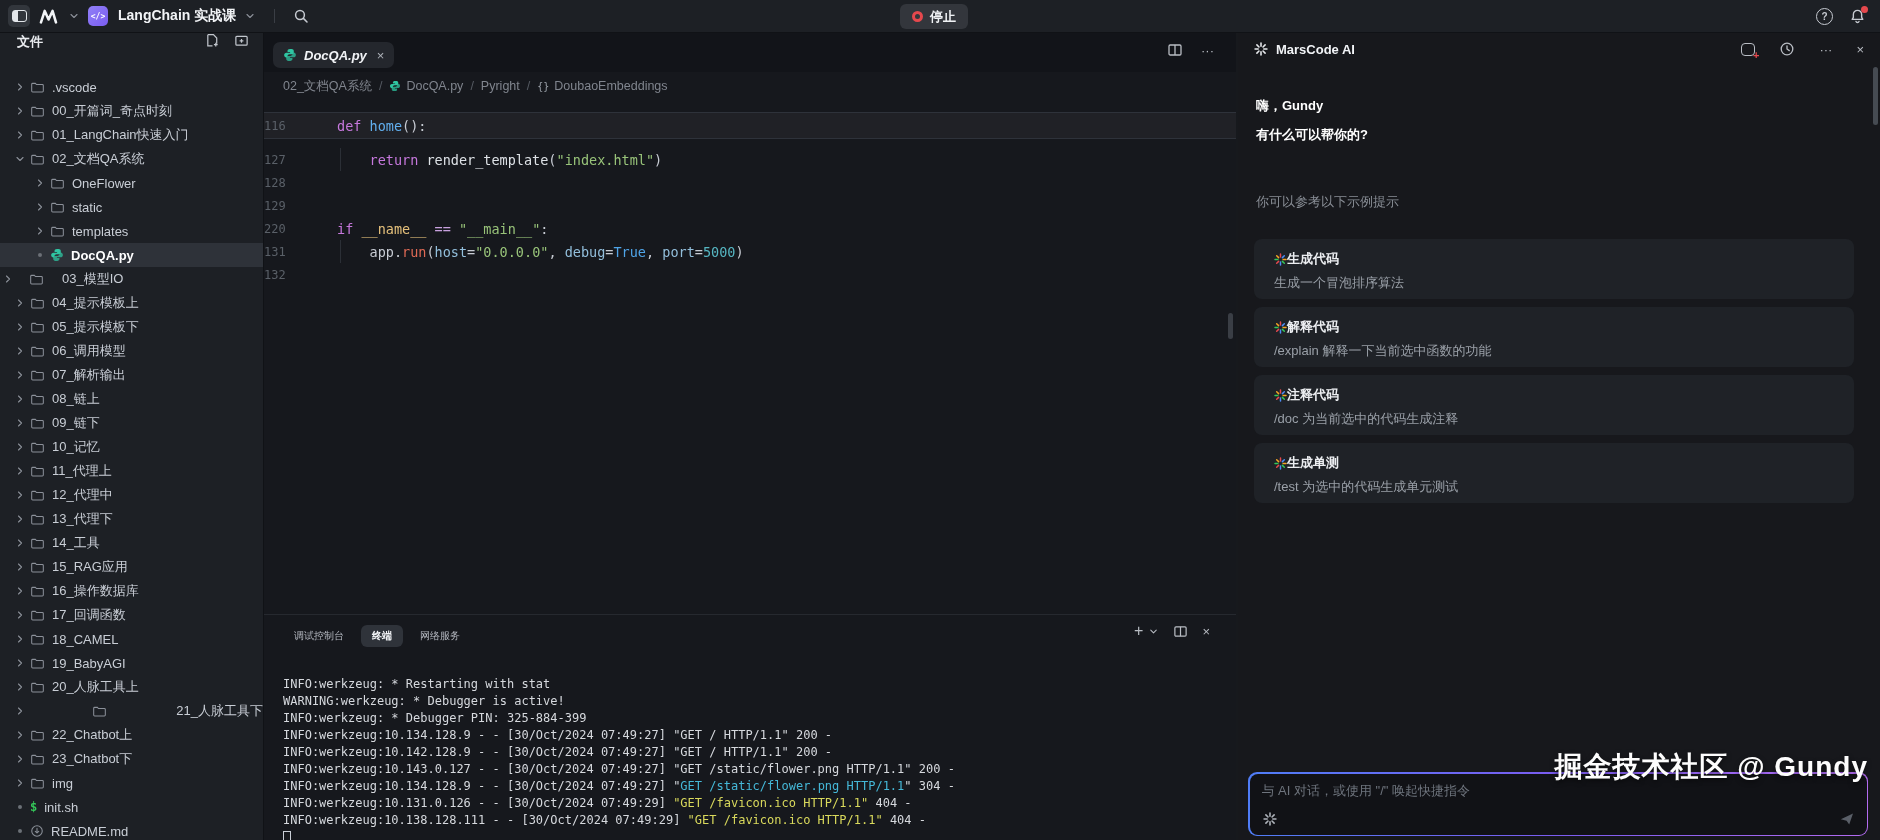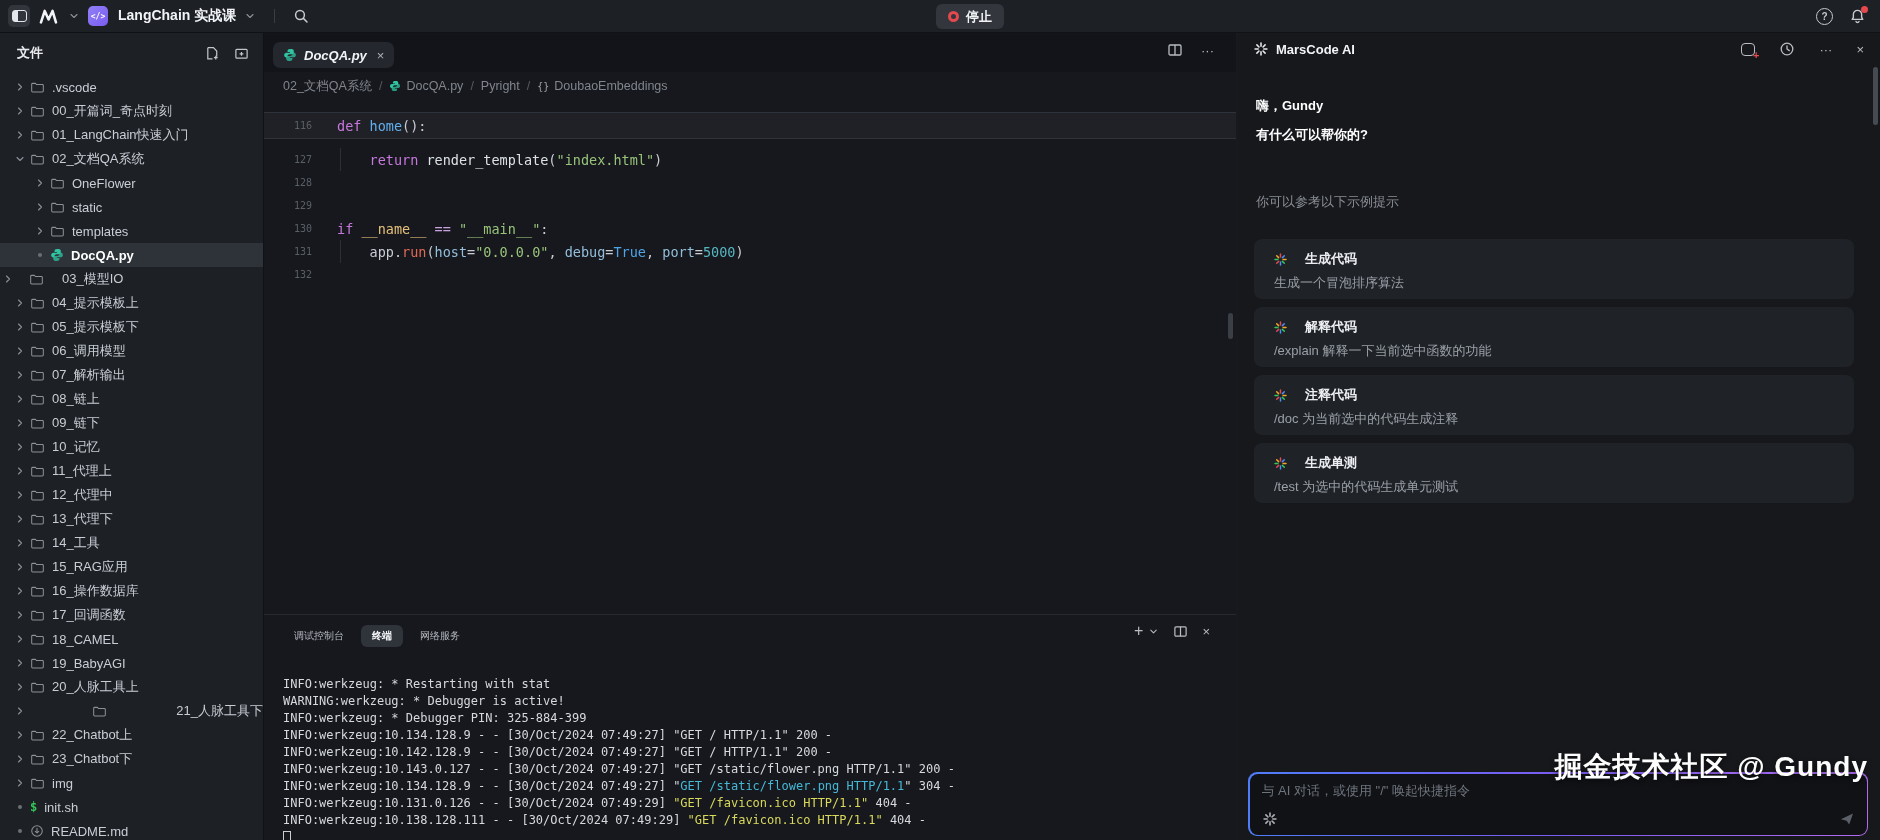--- a/index.html
+++ b/index.html
@@ -13,32 +13,32 @@
     border-bottom:1px solid #101216; display:flex; align-items:center; }
   .tb-left { display:flex; align-items:center; gap:8px; padding-left:8px; }
   .sq-btn { width:22px; height:22px; border-radius:5px; background:#32363c; display:flex; align-items:center; justify-content:center; }
   .panel-glyph { width:15px; height:12px; border:1.5px solid #e3e6ea; border-radius:3px; position:relative; }
   .panel-glyph::before { content:''; position:absolute; left:0; top:0; bottom:0; width:5px; background:#e3e6ea; }
   .proj-icon { width:20px; height:20px; border-radius:5px; background:linear-gradient(135deg,#9180f7,#7a5cf0);
     color:#fff; font-family:"DejaVu Sans Mono",monospace; font-size:8px; font-weight:bold;
     display:flex; align-items:center; justify-content:center; }
   .ws-title { color:#f2f4f7; font-weight:bold; font-size:14px; margin-left:2px; }
   .tb-sep { width:1px; height:14px; background:#3a3e45; margin:0 10px; }
-  #stop-btn { position:absolute; left:936px; top:4px; height:25px; padding:0 12px; background:#33363c;
+  #stop-btn { position:absolute; left:900px; top:4px; height:25px; padding:0 12px; background:#33363c;
     border-radius:6px; display:flex; align-items:center; gap:7px; color:#f0f2f5; font-weight:bold; }
   .stop-ring { width:11px; height:11px; border:3.5px solid #e5484d; border-radius:50%; }
   .tb-right { position:absolute; right:14px; top:0; height:33px; display:flex; align-items:center; gap:16px; }
   .help-circ { width:17px; height:17px; border:1.5px solid #c6cad1; border-radius:50%; color:#c6cad1;
     font-size:10px; font-weight:bold; display:flex; align-items:center; justify-content:center; }
   .bell-wrap { position:relative; }
   .bell-dot { position:absolute; right:-2px; top:-2px; width:7px; height:7px; background:#e5484d; border-radius:50%; }
 
   
   #sidebar { position:absolute; left:0; top:33px; width:264px; height:807px; background:#1d2025; border-right:1px solid #101216; }
-  #sb-head { height:40px; display:flex; align-items:center; padding:0 14px 0 17px; }
+  #sb-head { height:40px; display:flex; padding:0 14px 0 17px; }
   #sb-head .t { font-weight:bold; color:#e8eaee; font-size:13px; }
   #sb-head .sp { flex:1; }
   #sb-head .hicon { color:#c2c6cd; margin-left:14px; }
   #file-tree { position:absolute; left:0; top:42px; right:0; bottom:0; overflow:hidden; }
   .trow { height:24px; display:flex; align-items:center; color:#c9ced6; white-space:nowrap; }
   .trow.sel { background:#2e3239; color:#ffffff; font-weight:bold; }
   .trow .chev { width:16px; display:flex; justify-content:center; color:#8b9099; flex:none; }
   .trow .dot { width:4px; height:4px; border-radius:50%; background:#6b7077; margin:0 6px; flex:none; }
   .trow .ficon { margin:0 7px 0 2px; color:#8b9099; flex:none; display:flex; }
   .trow .ficon.py { color:#2fc5a2; }
@@ -56,21 +56,21 @@
   #breadcrumb { position:absolute; left:19px; top:39px; right:0; height:28px; display:flex; align-items:center;
     color:#80858e; font-size:12.5px; gap:7px; }
   #breadcrumb .bsep { color:#565b63; }
   #breadcrumb .crumb { display:flex; align-items:center; gap:5px; }
   #breadcrumb .ci { color:#2fc5a2; display:flex; }
   #breadcrumb .ci.sym { color:#9aa0a8; font-family:"DejaVu Sans Mono",monospace; font-size:10px; }
 
   #code-area { position:absolute; left:0; top:67px; right:0; height:514px; overflow:hidden;
     font-family:"DejaVu Sans Mono",monospace; font-size:13.5px; }
   .cline { height:23px; display:flex; align-items:center; position:relative; }
-  .cline .lnum { width:48px; text-align:right; color:#5a6068; font-size:10px; flex:none; }
+  .cline .lnum { width:48px; text-align:left; color:#5a6068; font-size:12px; flex:none; }
   .cline .ltext { padding-left:25px; white-space:pre; }
   .cline.sticky { height:27px; margin-top:12px; background:rgba(255,255,255,0.045);
     border-top:1px solid #2e323a; border-bottom:1px solid #2e323a; margin-bottom:9px; }
   .cline.ind::before { content:''; position:absolute; left:76px; top:0; bottom:0; border-left:1px solid #2b2f36; }
   .tk-kw{color:#c678dd} .tk-fn{color:#61afef} .tk-call{color:#dde1e6} .tk-str{color:#98c379}
   .tk-dunder{color:#e5c07b} .tk-op{color:#c9a2e0} .tk-pl{color:#c8ccd4} .tk-meth{color:#e06a55}
   .tk-param{color:#93bfdc} .tk-bool{color:#4fa4e8} .tk-num{color:#56b6c2}
   #ed-scrollthumb { position:absolute; right:3px; top:213px; width:5px; height:26px; background:#3a3e45; border-radius:3px; }
 
   
@@ -92,21 +92,21 @@
   #as-head .atitle { color:#f2f4f7; font-weight:bold; font-size:13px; }
   #as-head .sp { flex:1; }
   .as-ic { color:#b9bdc4; margin-left:16px; position:relative; display:flex; }
   .chatnew { width:14px; height:13px; border:1.5px solid #b9bdc4; border-radius:4px; position:relative; }
   .chatnew::after { content:'+'; position:absolute; right:-5px; bottom:-6px; color:#e5484d; font-size:11px; font-weight:bold; }
   #as-scrollthumb { position:absolute; right:2px; top:34px; width:5px; height:58px; background:#464b52; border-radius:3px; }
   #greet { position:absolute; left:18px; top:58px; color:#ffffff; font-weight:bold; font-size:13px; line-height:29px; }
   #as-hint { position:absolute; left:18px; top:160px; color:#8a8f97; font-size:13px; }
   #cards { position:absolute; left:16px; right:26px; top:206px; display:flex; flex-direction:column; gap:8px; }
   .card { height:60px; background:#1f2227; border-radius:8px; padding:11px 20px; }
-  .card .ct { display:flex; align-items:center; gap:18px; color:#eceef1; font-weight:bold; font-size:13px; }
+  .card .ct { display:flex; align-items:center; gap:0; color:#eceef1; font-weight:bold; font-size:13px; }
   .card .cd { margin-top:6px; color:#9aa0a8; font-size:13px; }
   #input-wrap { position:absolute; left:10px; right:12px; bottom:4px; height:64px; border-radius:9px;
     background:linear-gradient(90deg,#4f7df7,#7b5cf0,#b26bf0); padding:1.5px; }
   #input-box { width:100%; height:100%; background:#111216; border-radius:8px; position:relative; }
   #chat-input { position:absolute; left:12px; top:8px; right:60px; height:22px; background:transparent; border:none;
     outline:none; resize:none; color:#d6d9de; font-size:13px; font-family:"Liberation Sans","DejaVu Sans",sans-serif; }
   #chat-input::placeholder { color:#6e747d; }
   #input-sparkle { position:absolute; left:13px; bottom:9px; color:#aeb3ba; }
   #send-ic { position:absolute; right:12px; bottom:8px; color:#5a5f68; }
   #watermark { position:absolute; right:12px; top:748px; width:620px; text-align:right; color:#fdfdfd;
@@ -679,21 +679,21 @@
           </div>
           <div class="cline">
             <span class="lnum">128</span>
             <span class="ltext"></span>
           </div>
           <div class="cline">
             <span class="lnum">129</span>
             <span class="ltext"></span>
           </div>
           <div class="cline">
-            <span class="lnum">130</span>
+            <span class="lnum">220</span>
             <span class="ltext"><span class="tk-kw">if</span><span class="tk-pl"> </span><span class="tk-dunder">__name__</span><span class="tk-pl"> </span><span class="tk-op">==</span><span class="tk-pl"> </span><span class="tk-str">"__main__"</span><span class="tk-pl">:</span></span>
           </div>
           <div class="cline ind">
             <span class="lnum">131</span>
             <span class="ltext"><span class="tk-pl">    </span><span class="tk-pl">app</span><span class="tk-pl">.</span><span class="tk-meth">run</span><span class="tk-pl">(</span><span class="tk-param">host</span><span class="tk-pl">=</span><span class="tk-str">"0.0.0.0"</span><span class="tk-pl">,</span><span class="tk-pl"> </span><span class="tk-param">debug</span><span class="tk-pl">=</span><span class="tk-bool">True</span><span class="tk-pl">,</span><span class="tk-pl"> </span><span class="tk-param">port</span><span class="tk-pl">=</span><span class="tk-num">5000</span><span class="tk-pl">)</span></span>
           </div>
           <div class="cline">
             <span class="lnum">132</span>
             <span class="ltext"></span>
           </div>

